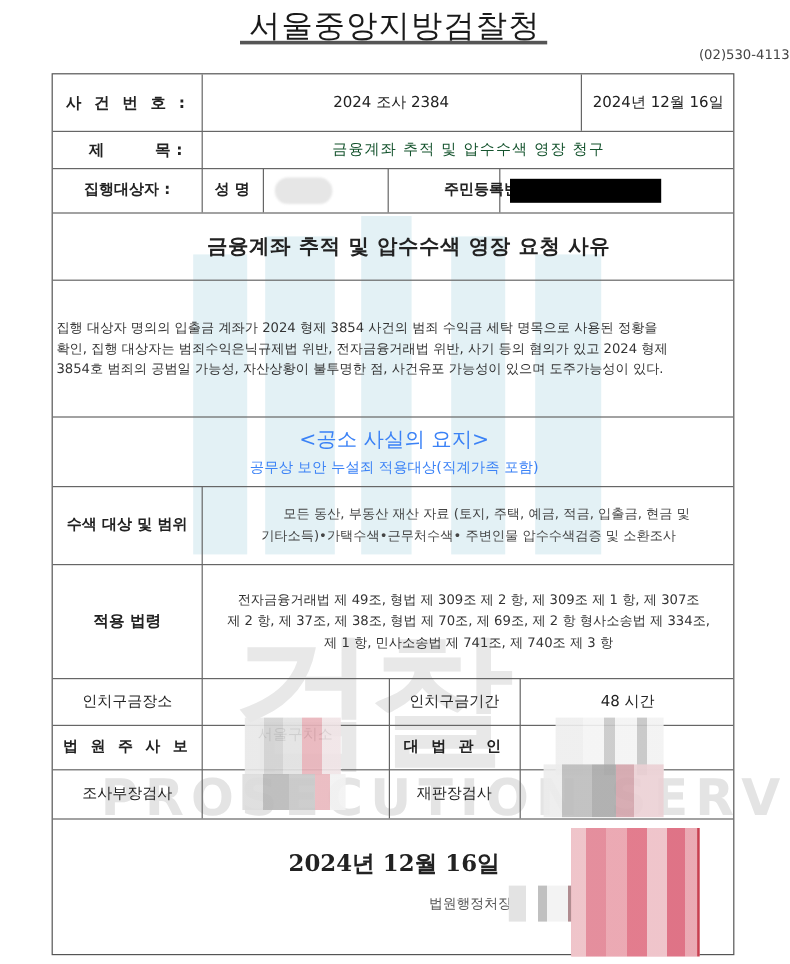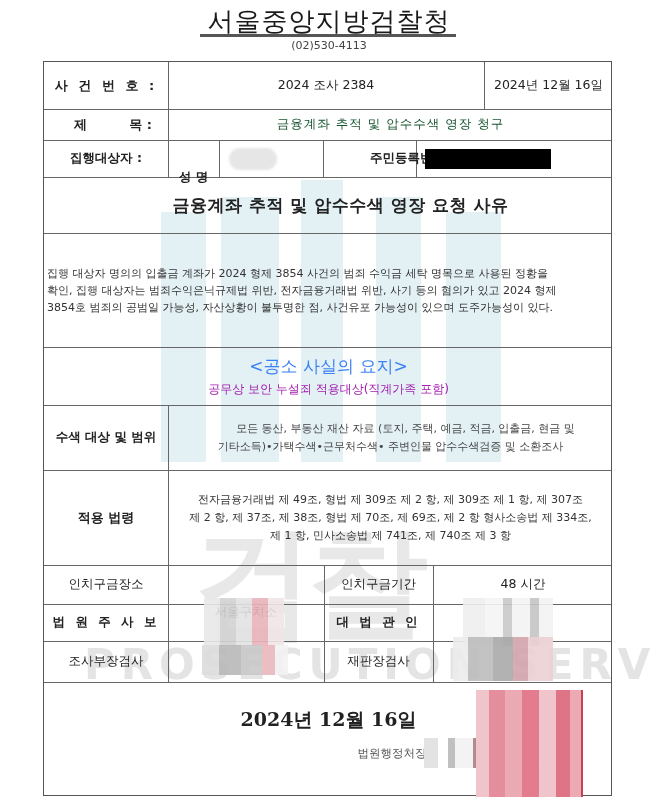--- a/index.html
+++ b/index.html
@@ -1,21 +1,21 @@
 <!DOCTYPE html>
 <html><head>
 <meta charset="utf-8">
 <style>
   html, body { margin:0; padding:0; background:#ffffff; }
   body { width:658px; height:803px; position:relative; overflow:hidden;
          font-family:"DejaVu Sans", "Liberation Sans", sans-serif; color:#222; }
   .header { position:absolute; left:0; top:0; width:658px; text-align:center; }
   .office-title { position:absolute; left:0; width:658px; top:4px; font-size:26px; letter-spacing:1px; color:#1a1a1a; }
   .title-rule { position:absolute; left:200px; width:256px; top:34px; height:3px; background:#555; }
-  .phone { position:absolute; left:0; width:658px; top:39px; font-size:11px; color:#444; }
+  .phone { position:absolute; left:0; width:658px; top:39px; font-size:11px; color:#444;text-align:right; }
 
   .sheet { position:absolute; left:43px; top:61px; width:569px; height:735px; border:1.5px solid #555; box-sizing:border-box; }
   .hline { position:absolute; left:0; width:100%; height:0; border-top:1.5px solid #666; }
   .vline { position:absolute; width:0; border-left:1.5px solid #666; }
   .cell { position:absolute; display:flex; align-items:center; justify-content:center; text-align:center; box-sizing:border-box; font-size:12.5px; }
   .bold { font-weight:bold; }
   .wm-bar { position:absolute; background:#dcedf3; opacity:0.8; }
   .wm-text { position:absolute; color:#e3e3e3; font-weight:bold; white-space:nowrap; }
   .redact-black { background:#000; }
   .blur-oval { background:#e6e6e6; border-radius:14px; filter:blur(1px); }
@@ -67,40 +67,40 @@
   <div class="cell" style="left:124px; top:0; width:316px; height:47px;">2024 조사 2384</div>
   <div class="cell" style="left:440px; top:0; width:129px; height:47px;">2024년 12월 16일</div>
 
   <div class="cell bold" style="left:0; top:47px; width:124px; height:31px; font-size:13px; justify-content:space-between; padding:0 16px 0 30px;">
     <span>제</span>
     <span>목 :</span>
   </div>
   <div class="cell" style="left:124px; top:47px; width:445px; height:31px; color:#14532d; letter-spacing:1px;">금융계좌 추적 및 압수수색 영장 청구</div>
 
   <div class="cell bold" style="left:0; top:78px; width:124px; height:37px;">집행대상자 :</div>
-  <div class="cell bold" style="left:124px; top:78px; width:51px; height:37px;margin-top:19px;">성 명</div>
+  <div class="cell bold" style="left:124px; top:78px; width:51px; height:37px;">성 명</div>
   <div class="cell" style="left:175px; top:78px; width:104px; height:37px; justify-content:flex-start; padding-left:10px;">
     <div class="blur-oval" style="width:48px; height:22px;"></div>
   </div>
   <div class="cell bold" style="left:279px; top:78px; width:93px; height:37px;margin-left:38px;">주민등록번호</div>
   <div class="cell" style="left:372px; top:78px; width:197px; height:37px; justify-content:flex-start; padding-left:9px;">
     <div class="redact-black" style="width:126px; height:20px;"></div>
   </div>
 
   <div class="cell bold" style="left:12px; top:115px; width:569px; height:56px; font-size:17px; letter-spacing:0.5px;">금융계좌 추적 및 압수수색 영장 요청 사유</div>
 
   <div class="cell" style="left:0; top:171px; width:569px; height:114px; flex-direction:column; align-items:flex-start; padding:0 3px; font-size:11px; color:#333; line-height:17px; text-align:justify;">
     <div>집행 대상자 명의의 입출금 계좌가 2024 형제 3854 사건의 범죄 수익금 세탁 명목으로 사용된 정황을</div>
     <div>확인, 집행 대상자는 범죄수익은닉규제법 위반, 전자금융거래법 위반, 사기 등의 혐의가 있고 2024 형제</div>
     <div>3854호 범죄의 공범일 가능성, 자산상황이 불투명한 점, 사건유포 가능성이 있으며 도주가능성이 있다.</div>
   </div>
 
   <div class="cell" style="left:0; top:285px; width:569px; height:58px; flex-direction:column;">
     <div style="font-size:17px; color:#3b82f6;">&lt;공소 사실의 요지&gt;</div>
-    <div style="font-size:12px; color:#a21caf; margin-top:3px;">공무상 보안 누설죄 적용대상(직계가족 포함)</div>
+    <div style="font-size:12px; color:#3b82f6; margin-top:3px;">공무상 보안 누설죄 적용대상(직계가족 포함)</div>
   </div>
 
   <div class="cell bold" style="left:0; top:343px; width:124px; height:65px; font-size:12.5px;">수색 대상 및 범위</div>
   <div class="cell" style="left:124px; top:343px; width:445px; height:65px; flex-direction:column; font-size:11px; color:#444; line-height:18px;">
     <div style="padding-left:30px;">모든 동산, 부동산 재산 자료 (토지, 주택, 예금, 적금, 입출금, 현금 및</div>
     <div>기타소득)•가택수색•근무처수색• 주변인물 압수수색검증 및 소환조사</div>
   </div>
 
   <div class="cell bold" style="left:0; top:408px; width:124px; height:95px; font-size:13px;">적용 법령</div>
   <div class="cell" style="left:124px; top:408px; width:445px; height:95px; flex-direction:column; font-size:11px; color:#333; line-height:18px;">

